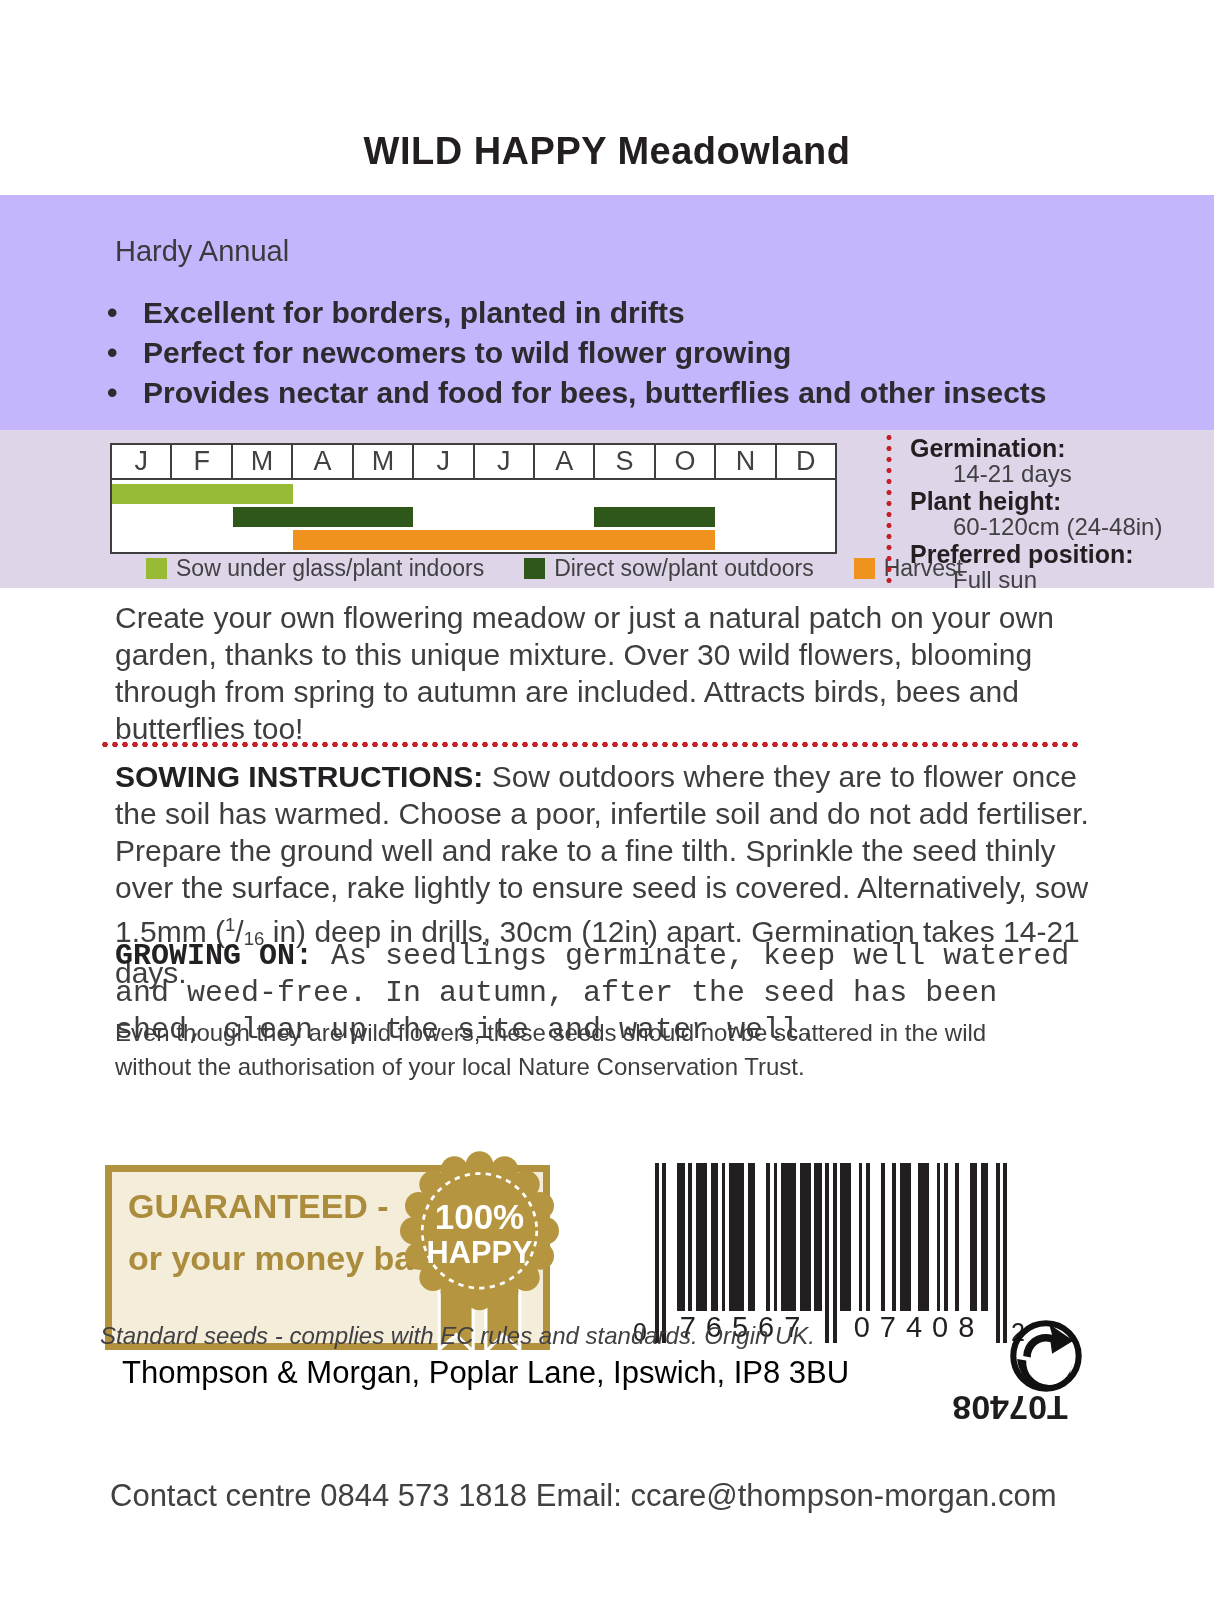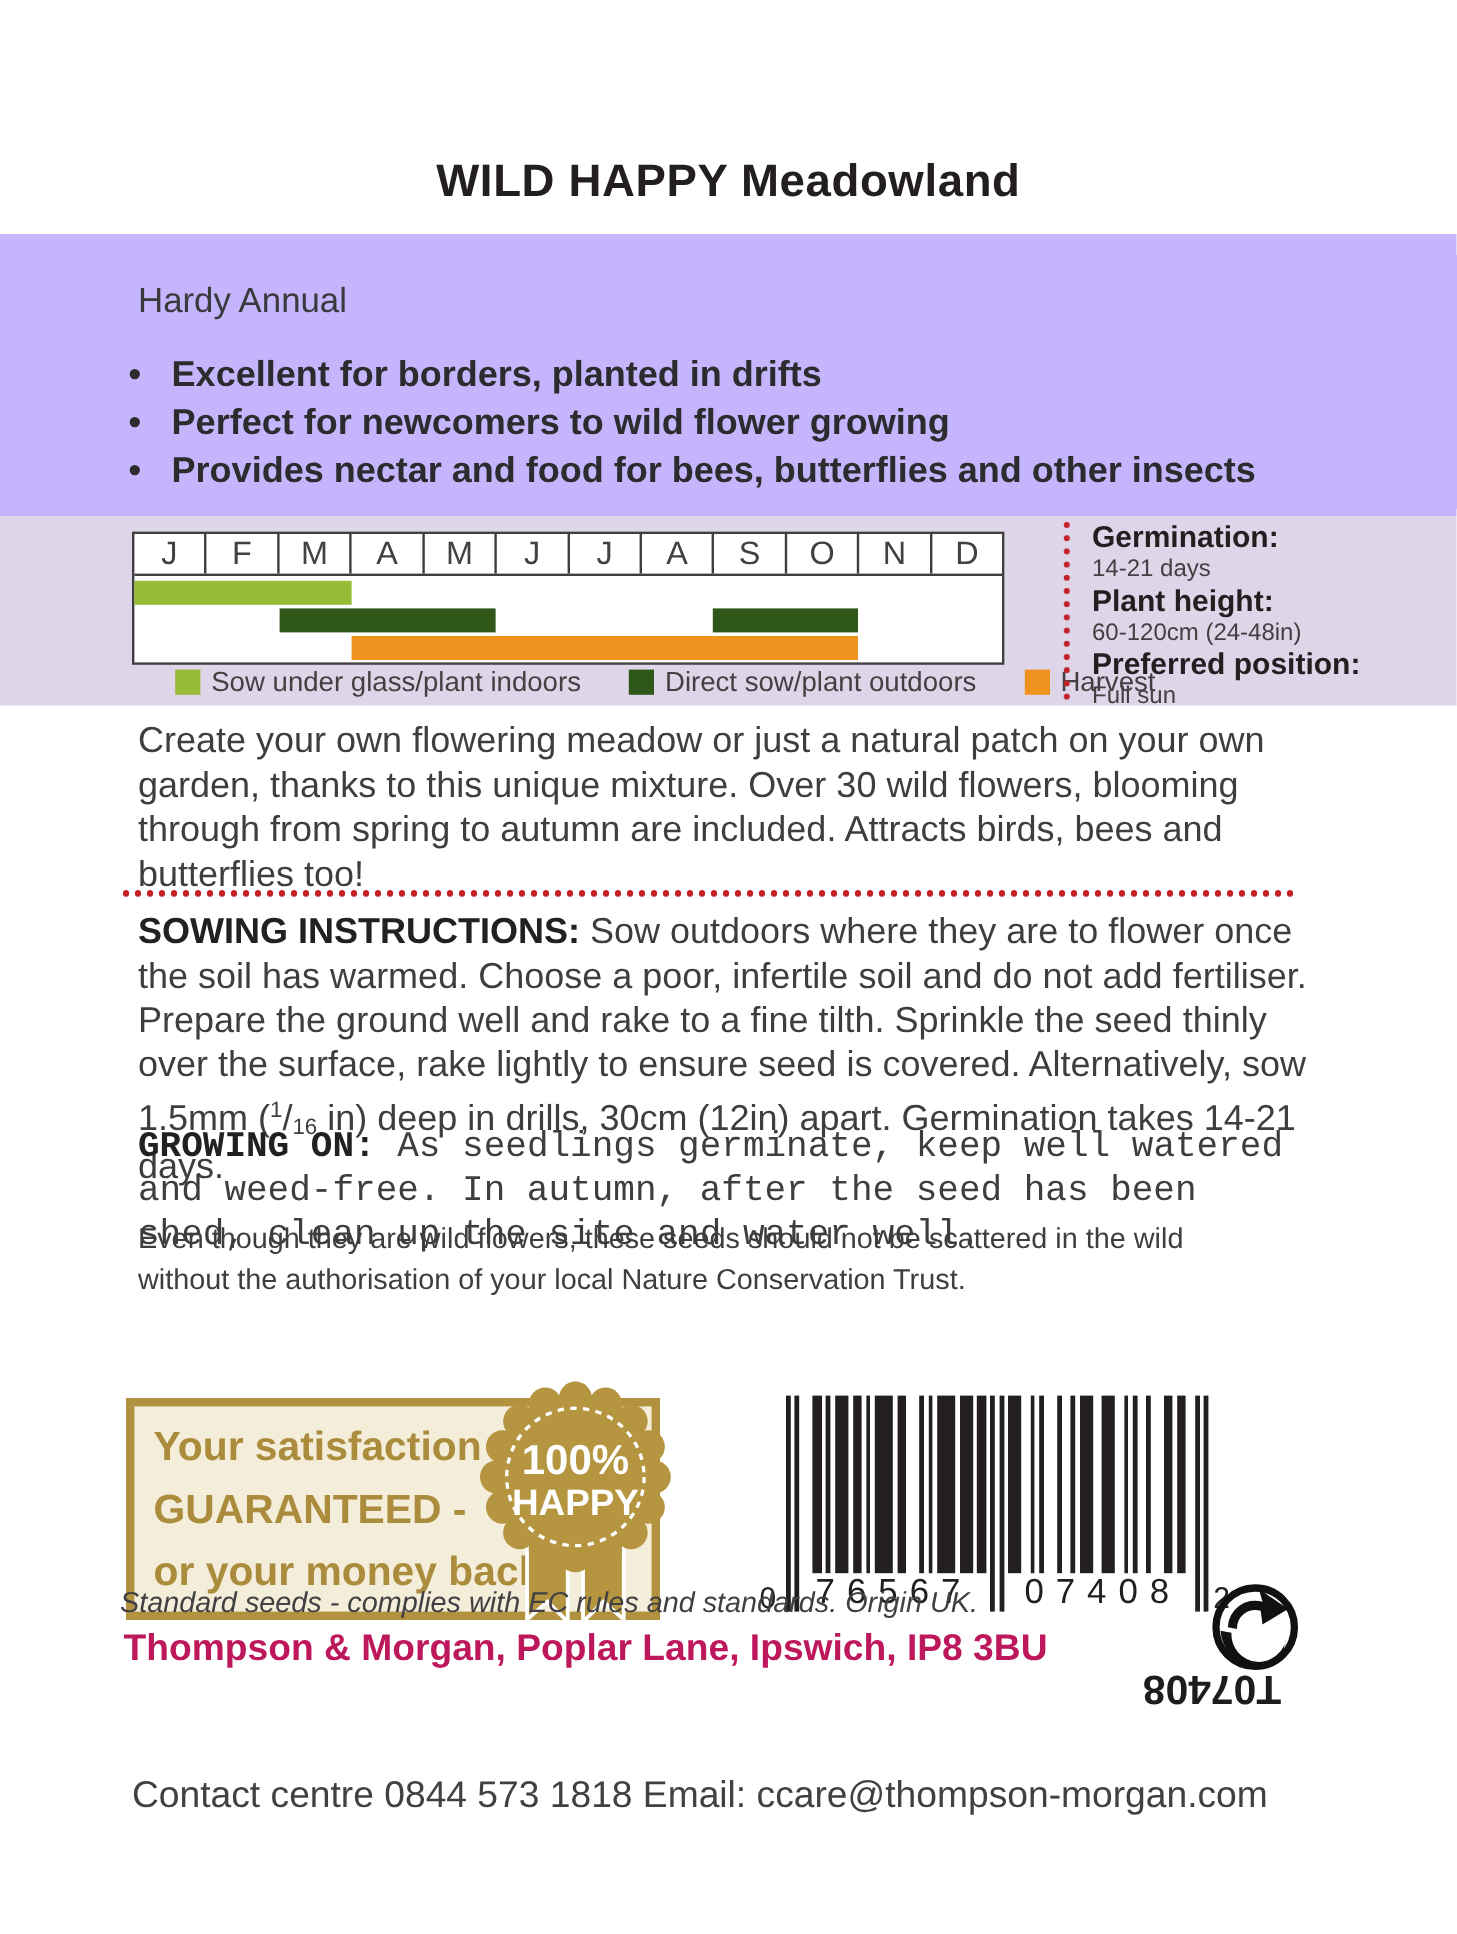--- a/index.html
+++ b/index.html
@@ -30,21 +30,21 @@
   .legend-item { display:flex; align-items:center; margin-right:40px; }
   .legend-swatch { width:21px; height:21px; margin-right:9px; }
   .legend-label { font-size:23px; color:#414042; white-space:nowrap; }
 
   .vdots { position:absolute; top:432px; left:886px; width:6px; height:152px;
     background-image:radial-gradient(circle, #c52128 2.3px, transparent 2.8px);
     background-size:6px 11px; background-repeat:repeat-y; }
 
   .info-panel { position:absolute; top:435px; left:910px; width:280px; }
   .info-label { font-size:25px; font-weight:bold; color:#231f20; line-height:26px; }
-  .info-value { font-size:20px; color:#414042; line-height:26px; margin-bottom:1px; }
+  .info-value { font-size:24px; color:#414042; line-height:26px; margin-bottom:1px;margin-left:43px; }
 
   .desc { position:absolute; top:599px; left:115px; width:945px; font-size:30px; line-height:37px; color:#3e3d40; }
   .hdots { position:absolute; top:741px; left:100px; width:978px; height:7px;
     background-image:radial-gradient(circle, #c52128 2.5px, transparent 3px);
     background-size:10px 7px; background-repeat:repeat-x; }
   .para { position:absolute; left:115px; font-size:30px; line-height:37px; color:#3e3d40; }
   .para b { color:#232023; }
   .sowing { top:758px; width:975px; }
   .growing { top:938px; width:975px;font-family:Liberation Mono, monospace; }
   .fineprint { position:absolute; top:1016px; left:115px; width:910px; font-size:24px; line-height:34px; color:#3e3d40; }
@@ -60,21 +60,21 @@
   .barcode { position:absolute; top:1163px; left:655px; width:352px; height:185px; }
   .bc-bars { position:absolute; top:0; left:0; width:352px; height:182px; }
   .bc-bar { position:absolute; top:0; background:#231f20; }
   .bc-digits { position:absolute; font-size:29px; color:#231f20; top:148px; text-align:center; letter-spacing:10px; }
   .bc-d1 { left:14px; width:152px; }
   .bc-d2 { left:188px; width:152px; }
   .bc-edge { position:absolute; font-size:25px; color:#231f20; top:155px; letter-spacing:0; }
   .bc-lead { left:-22px; } .bc-trail { left:356px; }
 
   .standards { position:absolute; top:1322px; left:100px; font-style:italic; font-size:24px; color:#414042; }
-  .address { position:absolute; top:1355px; left:103px; font-size:31px; color:#be185d;font-weight:bold; }
+  .address { position:absolute; top:1355px; left:122px; font-size:31px; color:#000000; }
   .contact { position:absolute; top:1478px; left:110px; font-size:31px; color:#414042; }
   .greendot { position:absolute; top:1318px; left:1008px; width:76px; height:76px; }
   .tcode { position:absolute; top:1388px; left:935px; width:150px; text-align:center;
     font-size:34px; font-weight:bold; color:#1f1c1d; transform:rotate(180deg); }
 </style>
 </head>
 <body>
 
 <div class="page">
 
@@ -149,21 +149,20 @@
   </div>
 
   <div class="para growing">
     <b>GROWING ON:</b><span> As seedlings germinate, keep well watered and weed-free. In autumn, after the seed has been shed, clean up the site and water well.</span>
   </div>
 
   <div class="fineprint">Even though they are wild flowers, these seeds should not be scattered in the wild without the authorisation of your local Nature Conservation Trust.</div>
 
   <div class="gbox">
     <div class="gbox-text">
-      <div class="gbox-line">Your satisfaction</div>
       <div class="gbox-line">GUARANTEED -</div>
       <div class="gbox-line">or your money back</div>
     </div>
   </div>
 
   <svg class="rosette" viewBox="0 0 160 200">
     <polygon points="42,122 74,134 74,194 58,178 42,192" fill="#b5953f" stroke="#ffffff" stroke-width="3"></polygon>
     <polygon points="118,122 86,134 86,194 102,178 118,192" fill="#b5953f" stroke="#ffffff" stroke-width="3"></polygon>
     <g>
         <circle cx="142.0" cy="80.0" r="13" fill="#b5953f"></circle>

